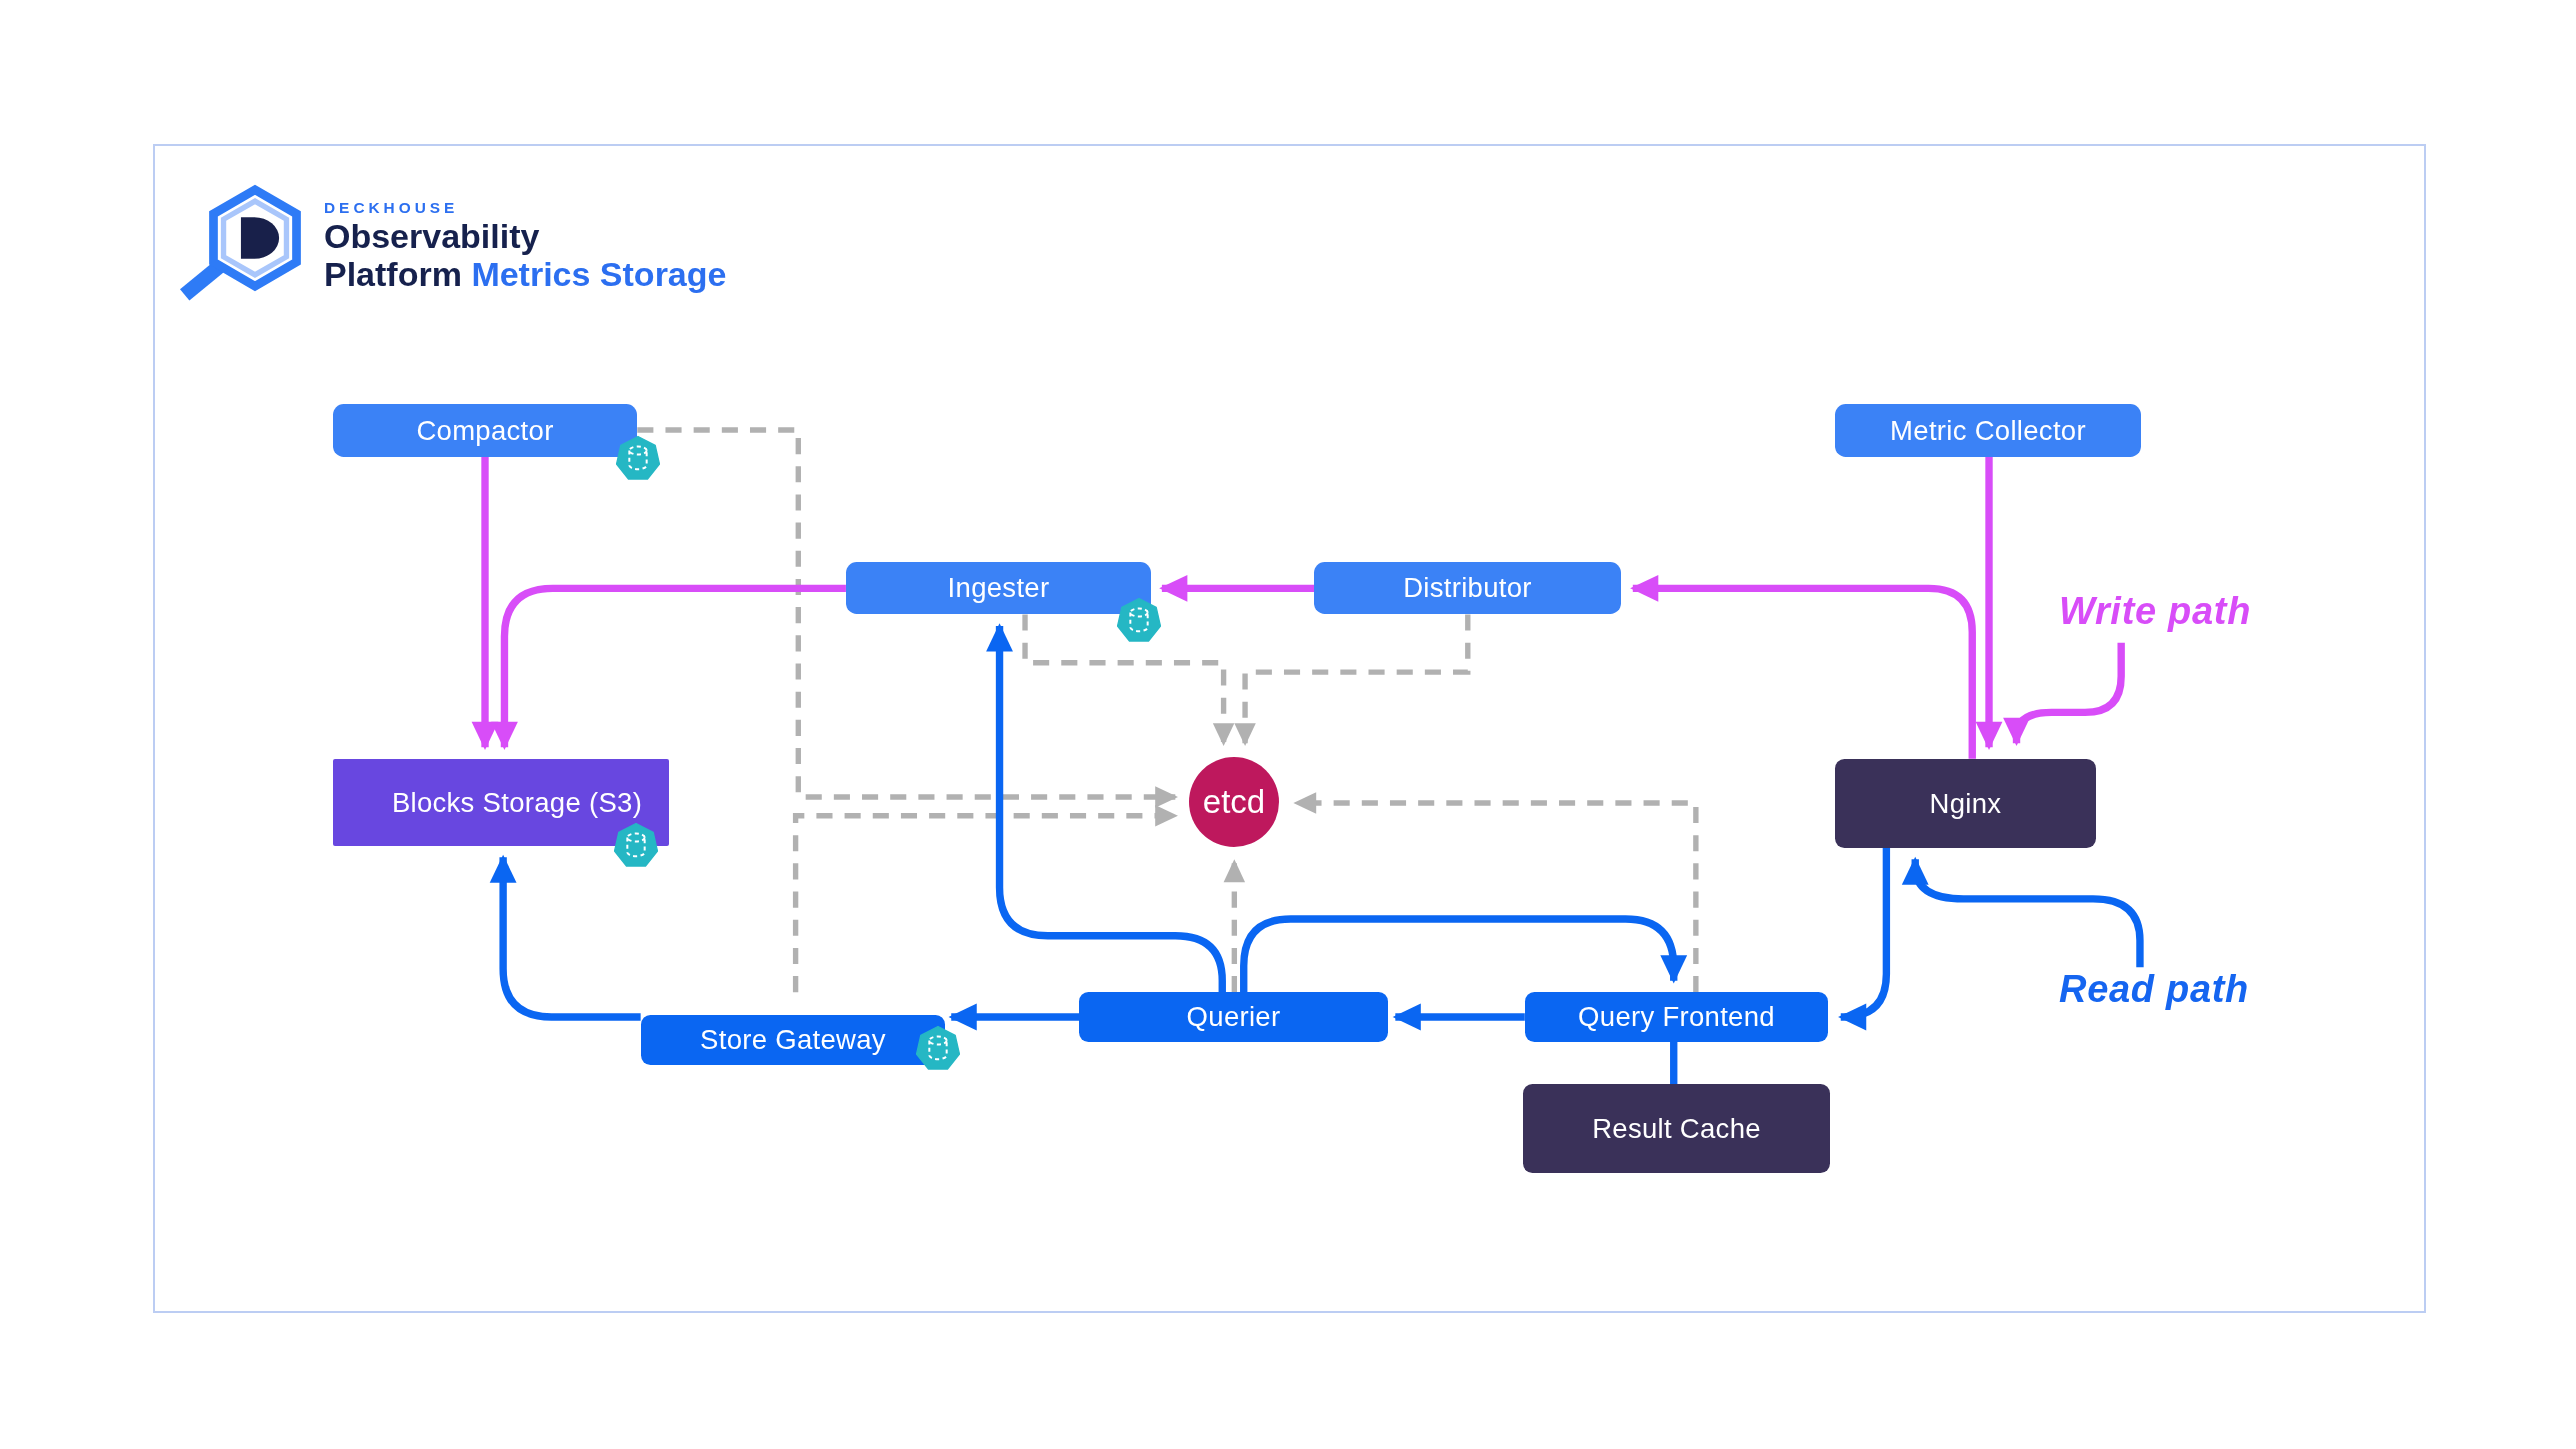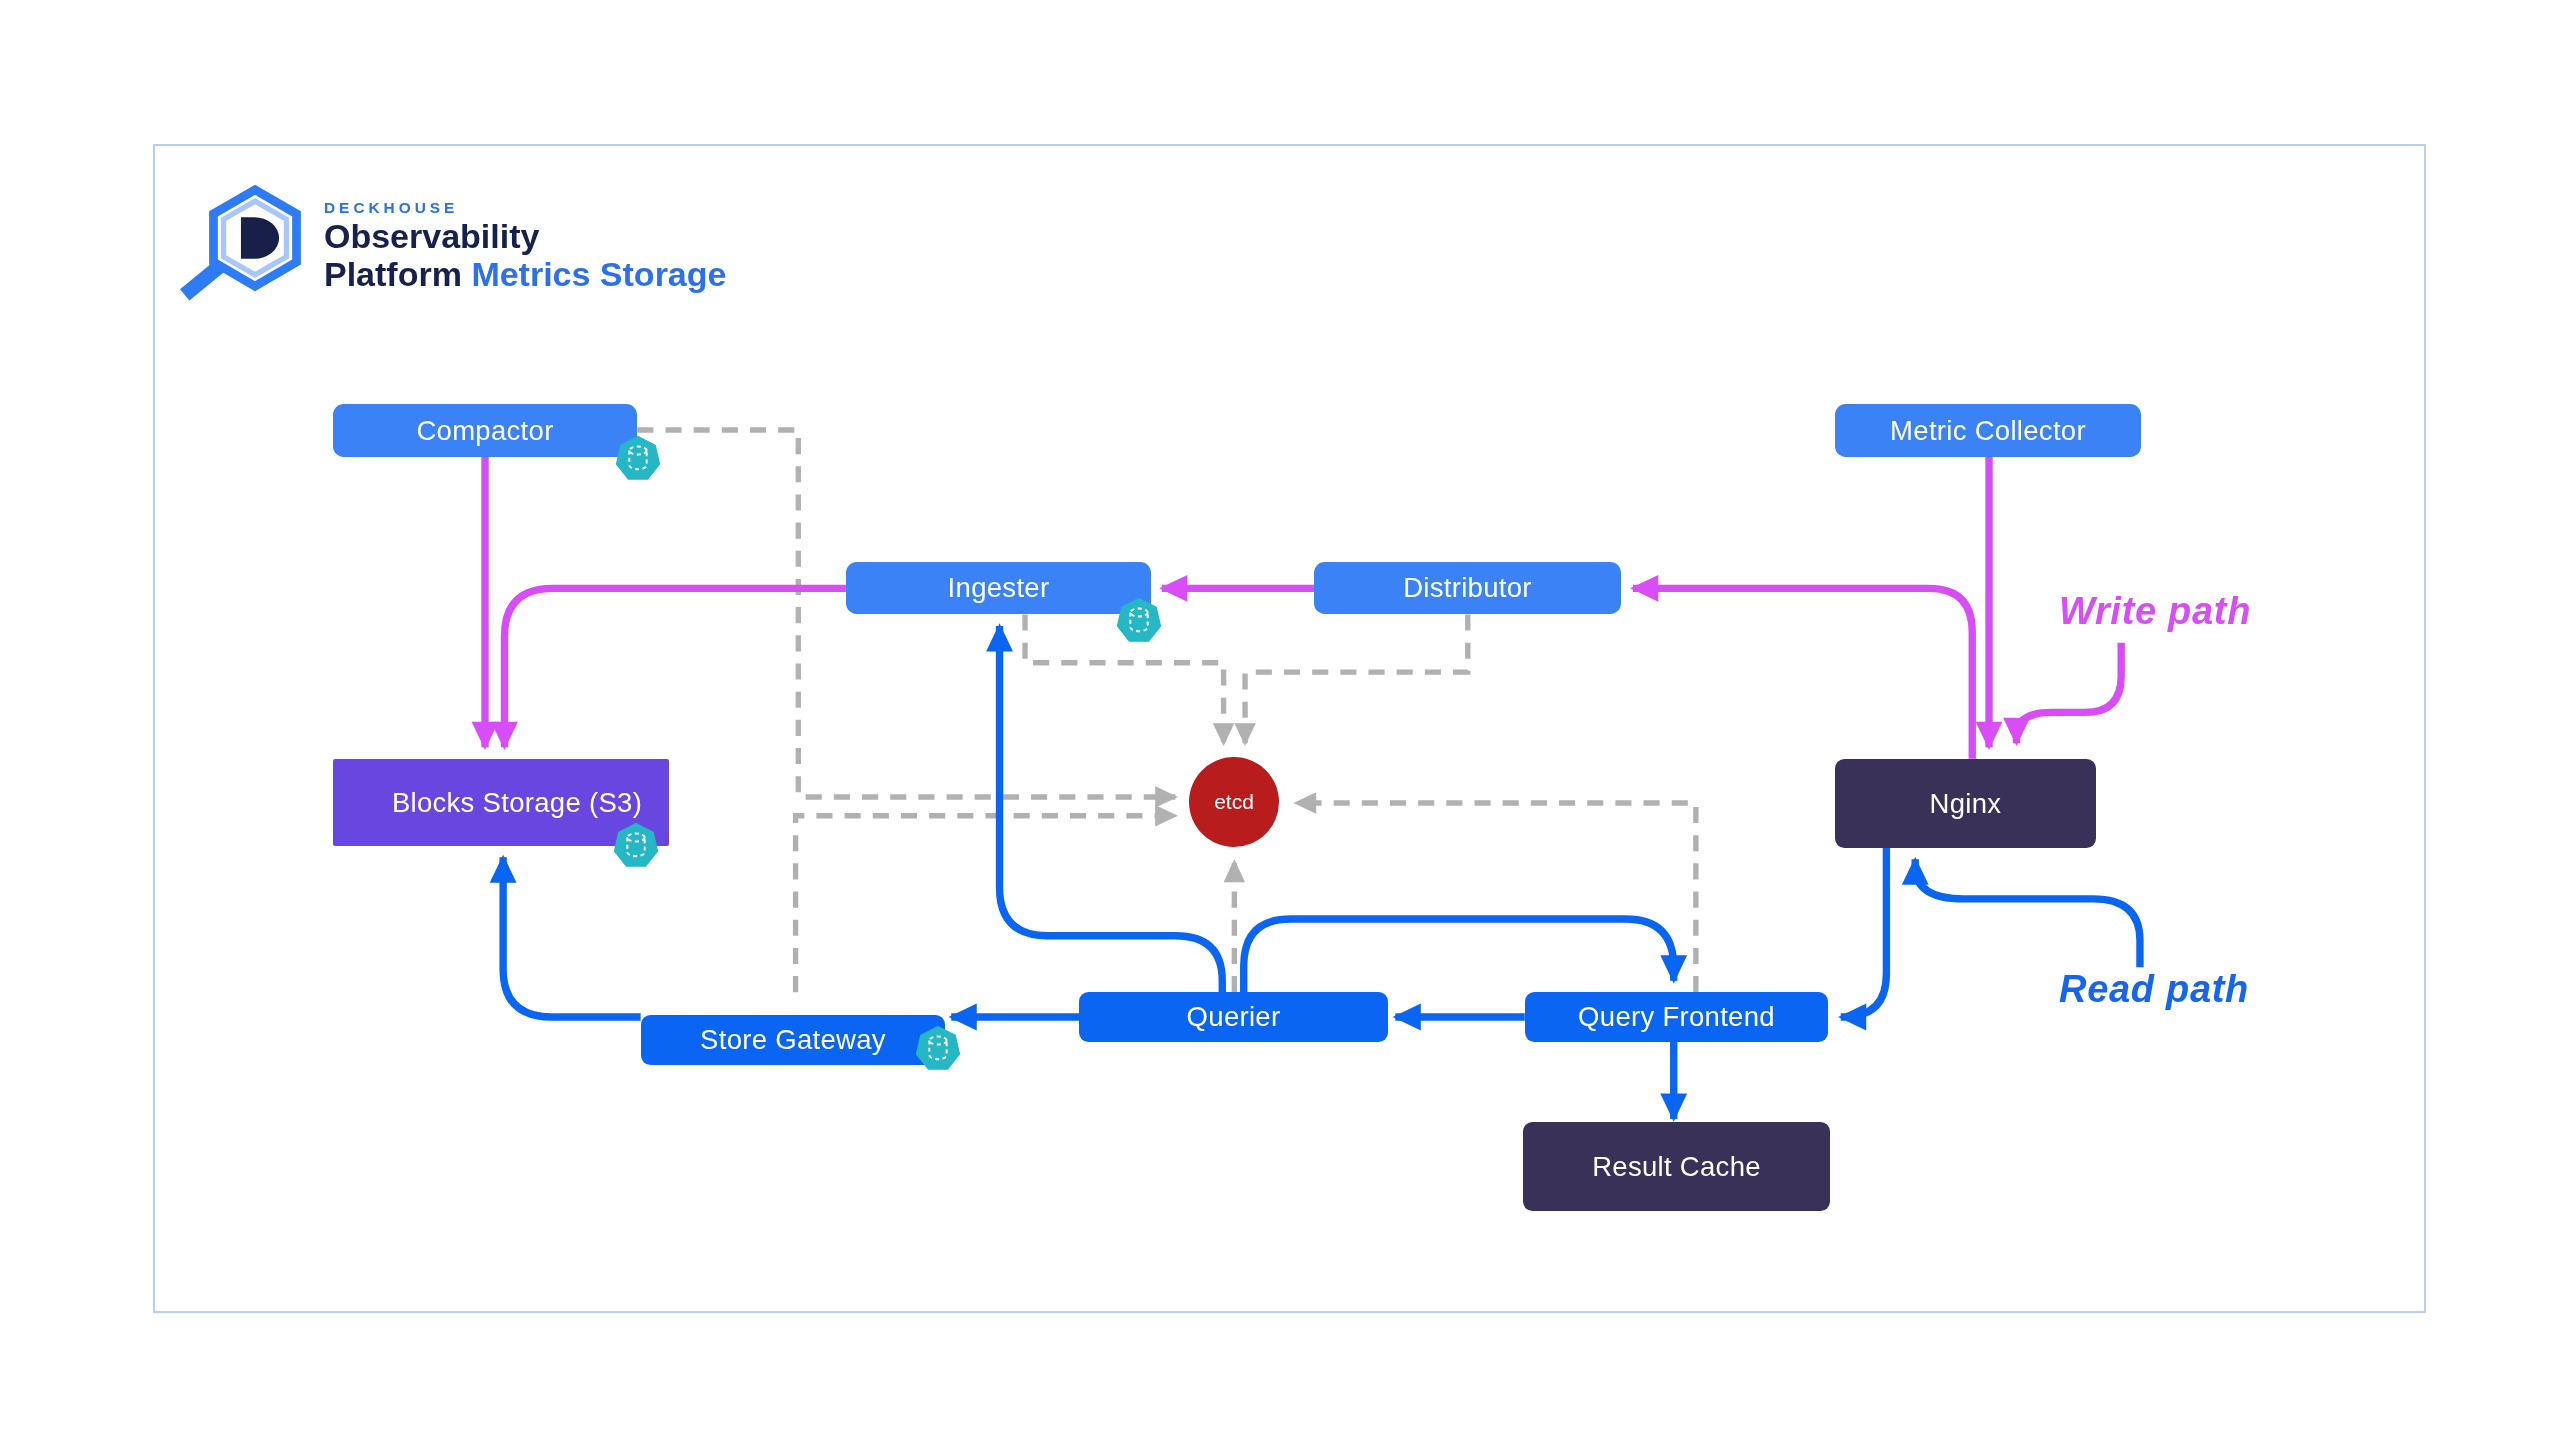--- a/index.html
+++ b/index.html
@@ -8,22 +8,22 @@
   .frame{position:absolute;left:153px;top:144px;width:2269px;height:1165px;border:2px solid #bccdf3;background:#ffffff;}
   svg.wires{position:absolute;left:0;top:0;width:2576px;height:1449px;}
 
   
   .node{position:absolute;display:flex;align-items:center;justify-content:center;
         color:#ffffff;font-size:27.5px;font-weight:400;letter-spacing:0.3px;}
   .magenta{background:#3b82f6;border-radius:10.7px;}
   .blue{background:#0a66f2;border-radius:9.4px;}
   .purple{background:#6847e0;border-radius:2px;padding-left:32px;}
   .dark{background:#3a3159;border-radius:9.4px;}
-  .etcd{position:absolute;border-radius:50%;background:#b91c1c;display:flex;align-items:center;justify-content:center;
-        color:#fff;font-size:21px;}
+  .etcd{position:absolute;border-radius:50%;background:#be185d;display:flex;align-items:center;justify-content:center;
+        color:#fff;font-size:33px;}
 
   .db-icon{position:absolute;width:44px;height:47px;}
 
   .path-label{position:absolute;font-size:38px;font-weight:700;font-style:italic;letter-spacing:0.7px;}
   .write{color:#d84df8;}
   .read{color:#1565f0;}
 
   
   .logo{position:absolute;left:178px;top:180px;width:805px;height:134px;}
   .logo-mark{position:absolute;left:0;top:1.3px;}
@@ -120,21 +120,21 @@
   </div>
   <div class="node blue" style="left:641px;top:992px;width:304px;height:50px;margin-top:23px;">
     <span>Store Gateway</span>
   </div>
   <div class="node blue" style="left:1079px;top:992px;width:309px;height:50px;">
     <span>Querier</span>
   </div>
   <div class="node blue" style="left:1525px;top:992px;width:303px;height:50px;">
     <span>Query Frontend</span>
   </div>
-  <div class="node dark" style="left:1523px;top:1122px;width:307px;height:89px;">
+  <div class="node dark" style="left:1523px;top:1084px;width:307px;height:89px;">
     <span>Result Cache</span>
   </div>
   <div class="etcd" style="left:1189px;top:757px;width:90px;height:90px;">
     <span>etcd</span>
   </div>
 
   <svg class="db-icon" style="left:616px;top:435px;" viewBox="0 0 66 70">
     <polygon points="33,2 58.8,15.4 65.2,43.3 47.3,65.7 18.7,65.7 0.8,43.3 7.2,15.4" fill="#25b7c4" stroke="#25b7c4" stroke-width="2" stroke-linejoin="round"></polygon>
     <g stroke="#ffffff" stroke-width="3" fill="none" stroke-dasharray="6 5">
       <ellipse cx="33" cy="23" rx="13" ry="6"></ellipse>

